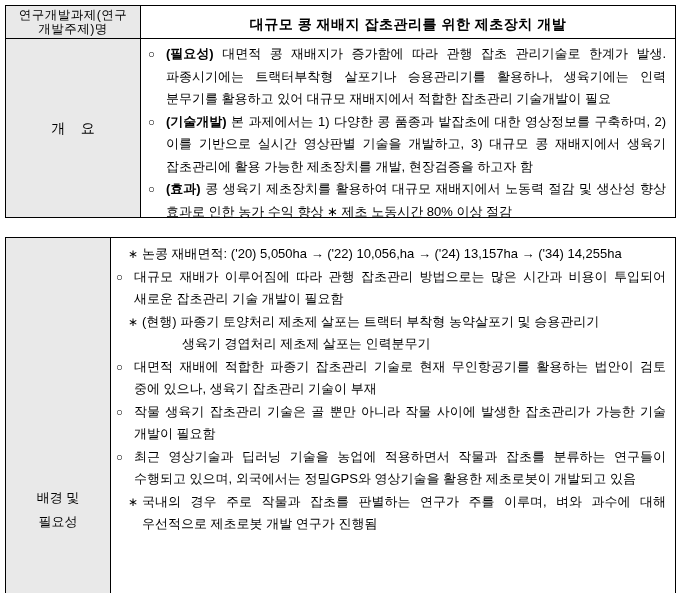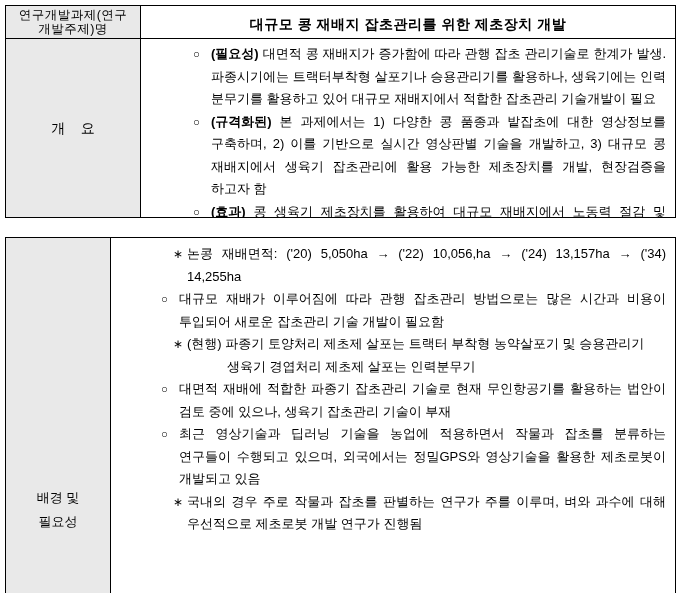--- a/index.html
+++ b/index.html
@@ -36,21 +36,20 @@
     display: flex; align-items: center; justify-content: center;
     font-size: 14px; font-weight: bold; letter-spacing: 0.5px;
     background: #ffffff;
     margin-top: 6px;
   }
 
   .content {
     background: #ffffff;
     padding: 4px 9px 2px 7px;
     overflow: hidden;
-    margin-left: 45px;
   }
   .t2 .content { padding: 5px 9px 2px 5px; }
 
   .item {
     font-size: 13px;
     line-height: 22.5px;
     text-align: justify;
     word-break: keep-all;
     padding-left: 18px;
     text-indent: -18px;
@@ -76,34 +75,35 @@
       <span>개발주제)명</span>
     </div>
     <div class="title-cell hdr">
       <span>대규모 콩 재배지 잡초관리를 위한 제초장치 개발</span>
     </div>
     <div class="lbl">
       <span>개    요</span>
     </div>
     <div class="content" id="t1-items">
         <div class="item lvl-main"><span class="marker">○</span><span class="kw">(필요성)</span> <span>대면적 콩 재배지가 증가함에 따라 관행 잡초 관리기술로 한계가 발생. 파종시기에는 트랙터부착형 살포기나 승용관리기를 활용하나, 생육기에는 인력 분무기를 활용하고 있어 대규모 재배지에서 적합한 잡초관리 기술개발이 필요</span></div>
-        <div class="item lvl-main"><span class="marker">○</span><span class="kw">(규격화된)</span> <span>본 과제에서는 1) 다양한 콩 품종과 밭잡초에 대한 영상정보를 구축하며, 2) 이를 기반으로 실시간 영상판별 기술을 개발하고, 3) 대규모 콩 재배지에서 생육기 잡초관리에 활용 가능한 제초장치를 개발, 현장검증을 하고자 함</span></div>
+        <div class="item lvl-main"><span class="marker">○</span><span class="kw">(기술개발)</span> <span>본 과제에서는 1) 다양한 콩 품종과 밭잡초에 대한 영상정보를 구축하며, 2) 이를 기반으로 실시간 영상판별 기술을 개발하고, 3) 대규모 콩 재배지에서 생육기 잡초관리에 활용 가능한 제초장치를 개발, 현장검증을 하고자 함</span></div>
         <div class="item lvl-main"><span class="marker">○</span><span class="kw">(효과)</span> <span>콩 생육기 제초장치를 활용하여 대규모 재배지에서 노동력 절감 및 생산성 향상 효과로 인한 농가 수익 향상 ∗ 제초 노동시간 80% 이상 절감</span></div>
       </div>
   </div>
 
   <div class="tbl t2">
     <div class="lbl">
       <span>배경 및</span>
       <span>필요성</span>
     </div>
     <div class="content" id="t2-items">
         <div class="item lvl-sub"><span class="marker">∗</span><span>논콩 재배면적: ('20) 5,050ha → ('22) 10,056,ha → ('24) 13,157ha → ('34) 14,255ha</span></div>
         <div class="item lvl-main"><span class="marker">○</span><span>대규모 재배가 이루어짐에 따라 관행 잡초관리 방법으로는 많은 시간과 비용이 투입되어 새로운 잡초관리 기술 개발이 필요함</span></div>
         <div class="item lvl-sub"><span class="marker">∗</span><span>(현행) 파종기 토양처리 제초제 살포는 트랙터 부착형 농약살포기 및 승용관리기</span></div>
         <div class="item lvl-sub2"><span>생육기 경엽처리 제초제 살포는 인력분무기</span></div>
         <div class="item lvl-main"><span class="marker">○</span><span>대면적 재배에 적합한 파종기 잡초관리 기술로 현재 무인항공기를 활용하는 법안이 검토 중에 있으나, 생육기 잡초관리 기술이 부재</span></div>
+        <div class="item lvl-main"><span class="marker">○</span><span>작물 생육기 잡초관리 기술은 골 뿐만 아니라 작물 사이에 발생한 잡초관리가 가능한 기술 개발이 필요함</span></div>
         <div class="item lvl-main"><span class="marker">○</span><span>최근 영상기술과 딥러닝 기술을 농업에 적용하면서 작물과 잡초를 분류하는 연구들이 수행되고 있으며, 외국에서는 정밀GPS와 영상기술을 활용한 제초로봇이 개발되고 있음</span></div>
         <div class="item lvl-sub"><span class="marker">∗</span><span>국내의 경우 주로 작물과 잡초를 판별하는 연구가 주를 이루며, 벼와 과수에 대해 우선적으로 제초로봇 개발 연구가 진행됨</span></div>
       </div>
   </div>
 
 </div>
 
 </body></html>

